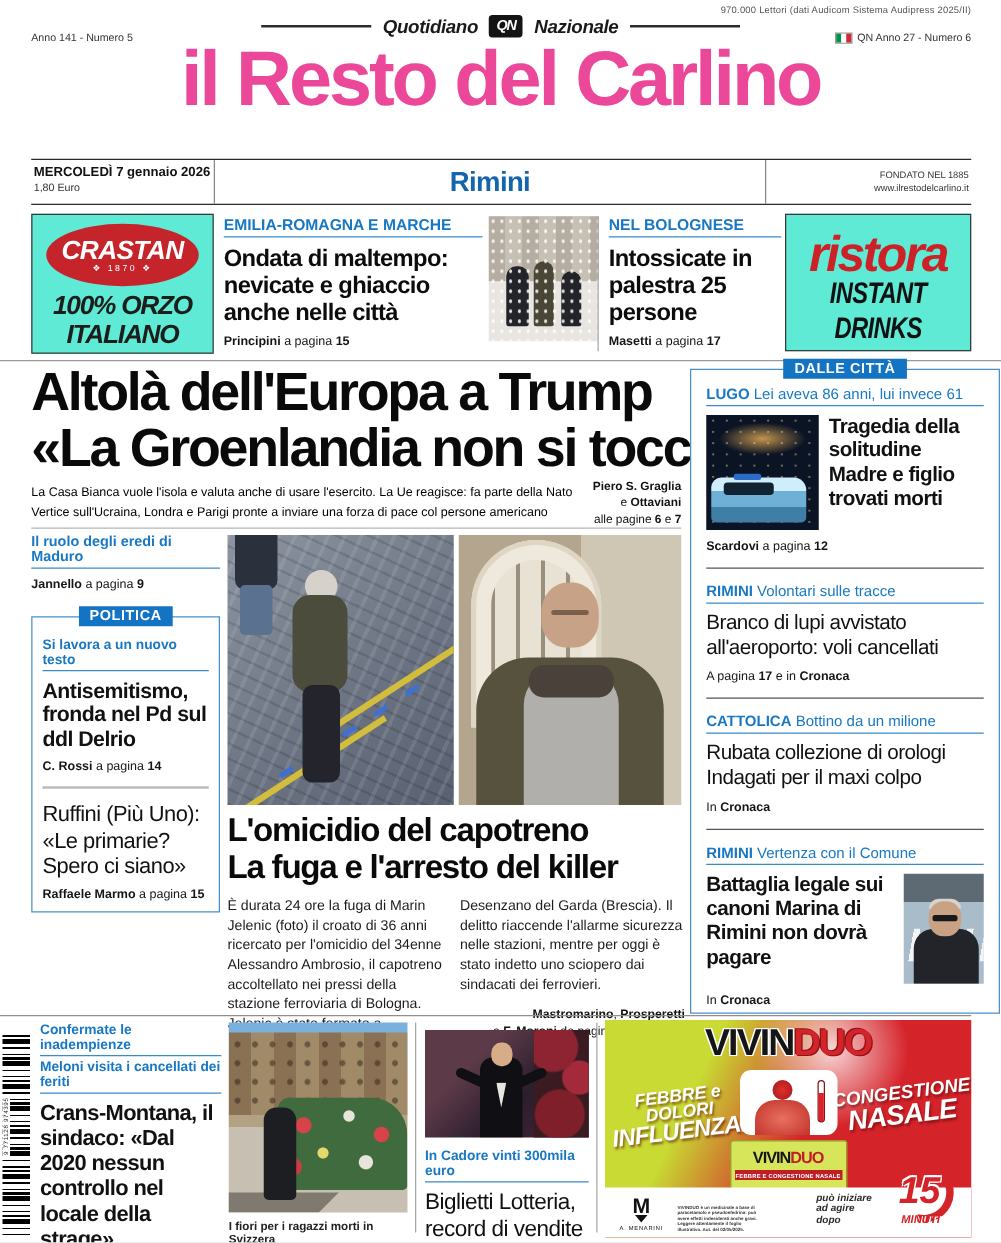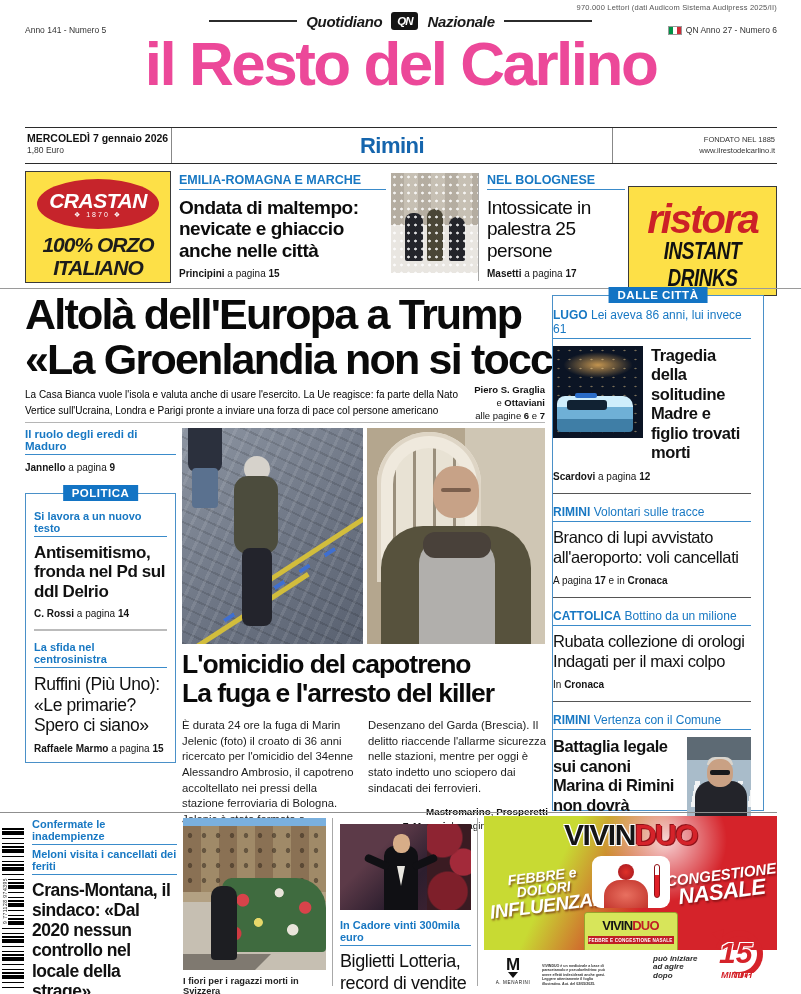--- a/index.html
+++ b/index.html
@@ -22,43 +22,43 @@
   
   .dateline{top:127px;left:25px;width:752px;height:37px;border-top:1px solid #2b2b2b;border-bottom:1px solid #2b2b2b;display:flex}
   .dl-c1{width:147px;border-right:1px solid #888;padding:4px 2px 0 2px}
   .dl-date{font-size:10.5px;font-weight:700}
   .dl-price{font-size:8.5px;color:#333;margin-top:1px}
   .dl-c2{flex:1;display:flex;align-items:center;justify-content:center}
   .dl-ed{font-size:22px;font-weight:700;color:#1565ad;letter-spacing:-.5px}
   .dl-c3{width:165px;border-left:1px solid #888;padding:6px 2px 0 0;text-align:right;font-size:7.5px;color:#333;line-height:1.5}
   
   .briefs{top:171px;left:25px;width:752px;height:113px}
-  .adbox{border:1px solid #3a3a3a;background:#fde047}
+  .adbox{border:1px solid #3a3a3a;background:#5eead4}
   .crastan{left:0;top:0;width:146px;height:112px;text-align:center;padding-top:7px}
   .cr-oval{width:122px;height:50px;margin:0 auto;background:#c6242b;border-radius:50%;display:flex;flex-direction:column;align-items:center;justify-content:center;color:#fff}
   .cr-brand{font-size:21px;font-weight:700;font-style:italic;letter-spacing:-.5px;line-height:1}
   .cr-year{font-size:7px;letter-spacing:2px}
   .cr-t1{font-size:21px;font-weight:700;font-style:italic;color:#1d1d1b;letter-spacing:-1px;line-height:1.1;margin-top:4px}
   .kick{display:block;color:#1878c3;font-weight:700;border-bottom:1.5px solid #3a8bca;padding-bottom:2px}
   .kick span{font-weight:400}
   .kick .seg-b{font-weight:700}
   .b-weather{left:154px;top:2px;width:207px}
   .b-weather .kick,.b-bologna .kick{font-size:12.5px}
   .hl{color:#0c0c0c;letter-spacing:-.5px}
   .b-weather .hl{font-size:19px;font-weight:700;line-height:1.12;margin-top:7px}
   .by{font-size:10px;color:#151515;margin-top:7px}
   .photo{overflow:hidden;position:absolute}
   .ph-weather{left:366px;top:2px;width:88px;height:100px;background:linear-gradient(180deg,#c3bdb3 0 52%,#e9e6e1 52% 100%)}
   .pw-bld{position:absolute;inset:0 0 48% 0;background:repeating-linear-gradient(90deg,#b0a89b 0 13px,#c8c1b4 13px 27px);opacity:.75}
   .pw-fig{position:absolute;bottom:12px;border-radius:8px 8px 2px 2px;background:#23242a}
   .pw-snow{position:absolute;inset:0;background-image:radial-gradient(#fff 1px,transparent 1.5px);background-size:7px 8px;opacity:.85}
   .vline{position:absolute;width:1px;background:#a8a8a8}
   .b-bologna{left:462px;top:2px;width:138px}
-  .b-bologna .hl{font-size:19px;font-weight:400;line-height:1.12;margin-top:7px}
-  .ristora{left:603px;top:15px;width:149px;height:110px;text-align:center;padding-top:14px}
+  .b-bologna .hl{font-size:19px;font-weight:700;line-height:1.12;margin-top:7px}
+  .ristora{left:603px;top:0;width:149px;height:110px;text-align:center;padding-top:14px}
   .ri-brand{font-size:40px;font-weight:700;font-style:italic;color:#cc2127;letter-spacing:-2px;line-height:.9}
   .ri-tag{font-size:19px;font-weight:700;font-style:italic;color:#111;letter-spacing:-.5px;transform:scaleY(1.25);margin-top:6px}
   .hr-lead{top:288px;left:0;width:801px;height:1px;background:#9a9a9a}
   
   .lead{top:292px;left:25px;width:752px}
   .lead-h{font-size:43px;font-weight:700;letter-spacing:-1.8px;line-height:1.04;color:#0a0a0a;white-space:nowrap}
   .lead-deck{font-size:10px;color:#000;line-height:1.55;white-space:nowrap;margin-top:6px}
   .lead-by{position:absolute;left:432px;top:92px;width:88px;text-align:right;font-size:9.5px;line-height:1.35;color:#111}
   .hr-under-lead{top:422px;left:25px;width:520px;height:1px;background:#b5b5b5}
   
@@ -91,21 +91,21 @@
   .pm-scarf{position:absolute;left:56px;bottom:86px;width:68px;height:26px;border-radius:12px;background:#49413a}
   .pm-head{position:absolute;left:66px;top:38px;width:46px;height:52px;border-radius:46% 46% 42% 42%;background:#c7a287}
   .pm-eyes{position:absolute;left:74px;top:60px;width:30px;height:4px;background:rgba(60,40,30,.55);border-radius:2px}
   
   .capo{top:650px;left:182px;width:366px}
   .capo-h{font-size:26.5px;font-weight:700;letter-spacing:-1px;line-height:1.1;color:#0a0a0a;white-space:nowrap}
   .capo-cols{display:flex;gap:14px;margin-top:10px}
   .capo-cols p{font-size:11.3px;line-height:1.38;color:#1c1c1c}
   .capo-by{text-align:right;font-size:9.8px;margin-top:9px;line-height:1.4;color:#111}
   
-  .cities{top:295px;left:552px;width:212px;height:516px;padding:12px 12px 0 0}
+  .cities{top:295px;left:552px;width:248px;height:516px;padding:12px 12px 0 12px}
   .cities .kick{font-size:12px;color:#1878c3}
   .c-row{display:flex;gap:8px;margin-top:7px}
   .hl-c-b{font-size:16.5px;font-weight:700;line-height:1.18;letter-spacing:-.4px}
   .hl-c-l{font-size:16.5px;font-weight:400;line-height:1.22;letter-spacing:-.4px;margin-top:5px}
   .cities .by{margin-top:8px}
   .cities .thin-rule{margin:11px 0}
   .ph-police{position:relative;flex:0 0 90px;height:92px;background:#0b1424;overflow:hidden}
   .pp-glow{position:absolute;left:10px;top:6px;width:70px;height:26px;background:radial-gradient(ellipse at center,rgba(240,180,90,.8),transparent 70%)}
   .pp-lights{position:absolute;inset:0;background-image:radial-gradient(rgba(255,220,150,.9) .8px,transparent 1.3px);background-size:11px 9px;opacity:.5}
   .pp-car{position:absolute;left:4px;bottom:6px;width:76px;height:36px;border-radius:8px 10px 4px 4px;background:linear-gradient(180deg,#cfeefc 0 30%,#6fb0d6 30% 65%,#3f7ea6 65%)}
@@ -278,21 +278,20 @@
       <span class="kick">Il ruolo degli eredi di Maduro</span>
       <div class="by"><span class="seg-b">Jannello</span><span> a pagina </span><span class="seg-b">9</span></div>
     </div>
 
     <div class="bluebox polbox">
       <div class="badge">POLITICA</div>
       <span class="kick">Si lavora a un nuovo testo</span>
       <div class="hl-pol1">Antisemitismo, fronda nel Pd sul ddl Delrio</div>
       <div class="by"><span class="seg-b">C. Rossi</span><span> a pagina </span><span class="seg-b">14</span></div>
       <hr class="gray-rule">
-      <span class="kick">La sfida nel centrosinistra</span>
       <div class="hl-pol2">Ruffini (Più Uno): «Le primarie? Spero ci siano»</div>
       <div class="by"><span class="seg-b">Raffaele Marmo</span><span> a pagina </span><span class="seg-b">15</span></div>
     </div>
   </div>
 
   <div class="abs photo ph-cctv">
     <div class="cc-cob"></div>
     <div class="cc-yel" style="left:58px;top:120px;width:150px"></div>
     <div class="cc-yel" style="left:-30px;top:190px;width:170px"></div>
     <div class="cc-blue" style="left:30px;top:150px;width:150px"></div>

